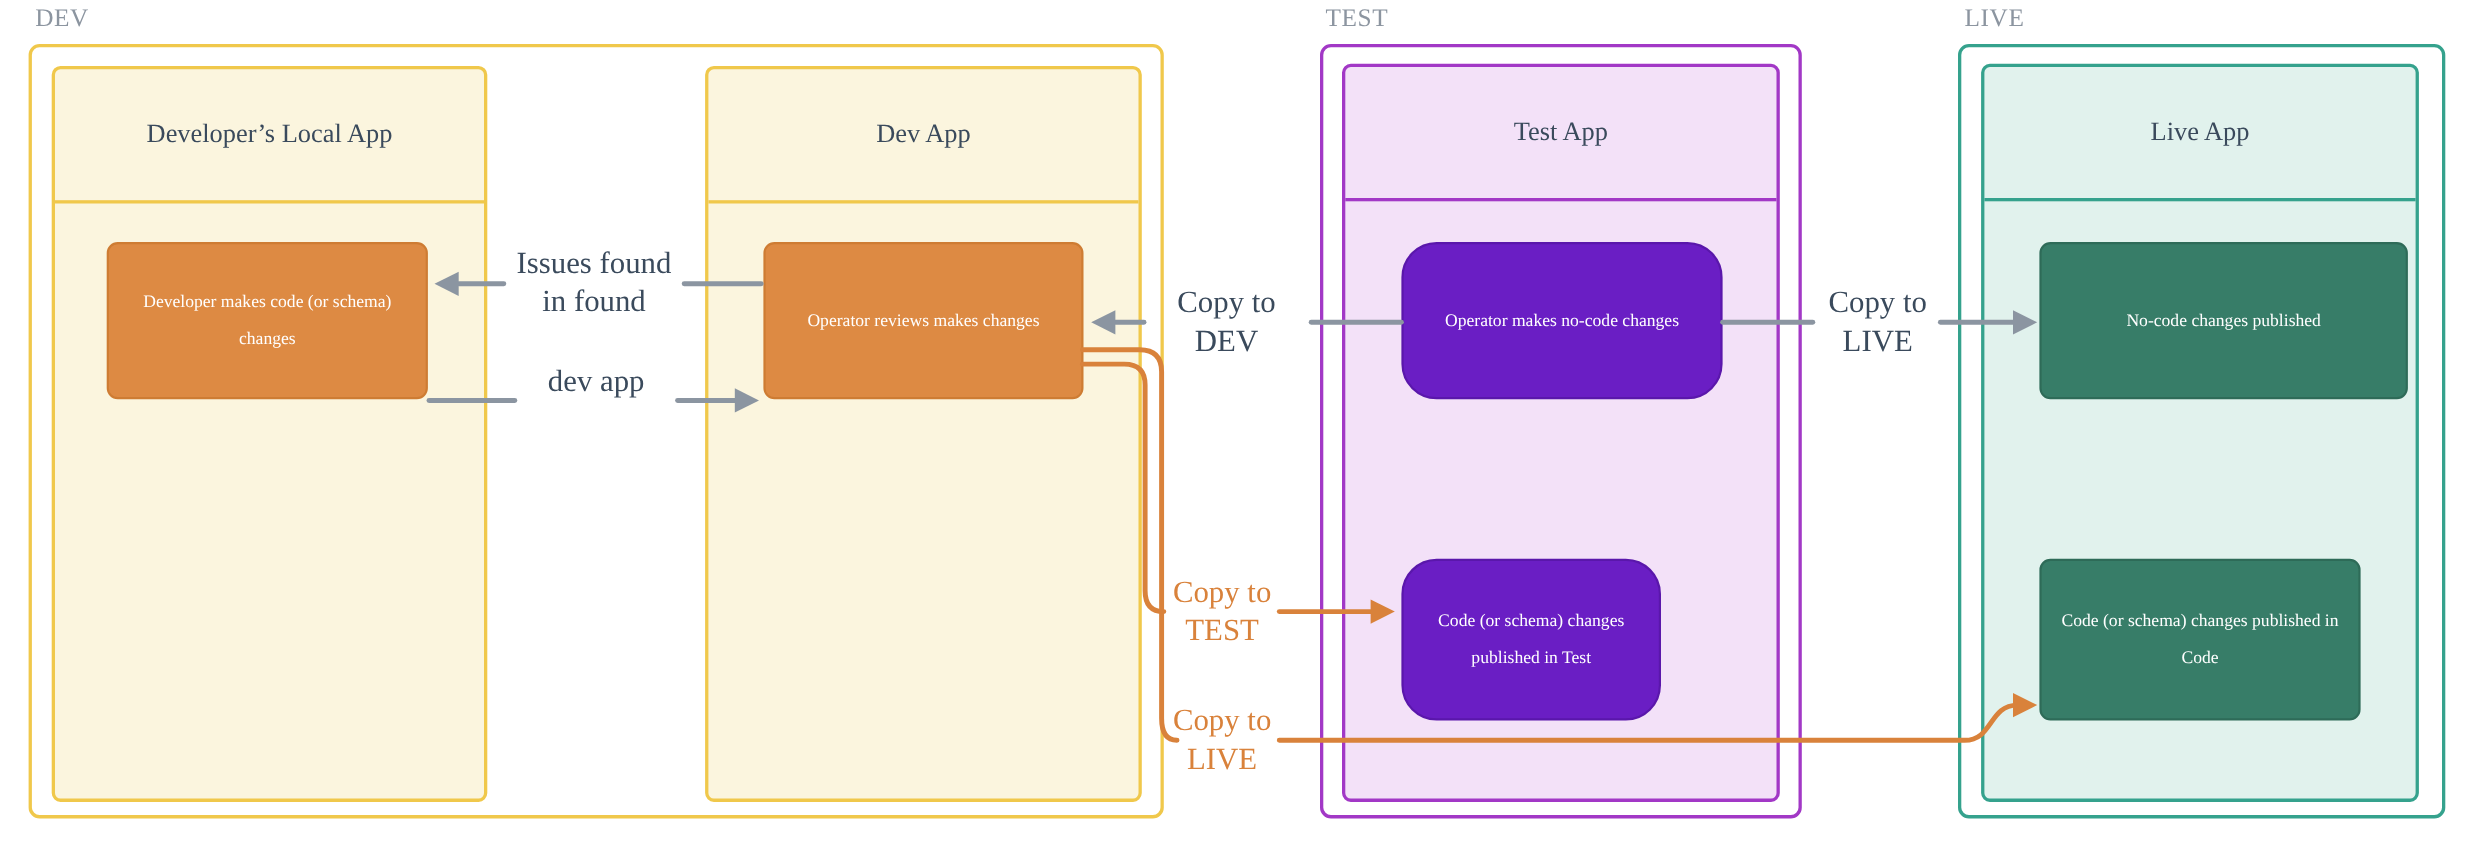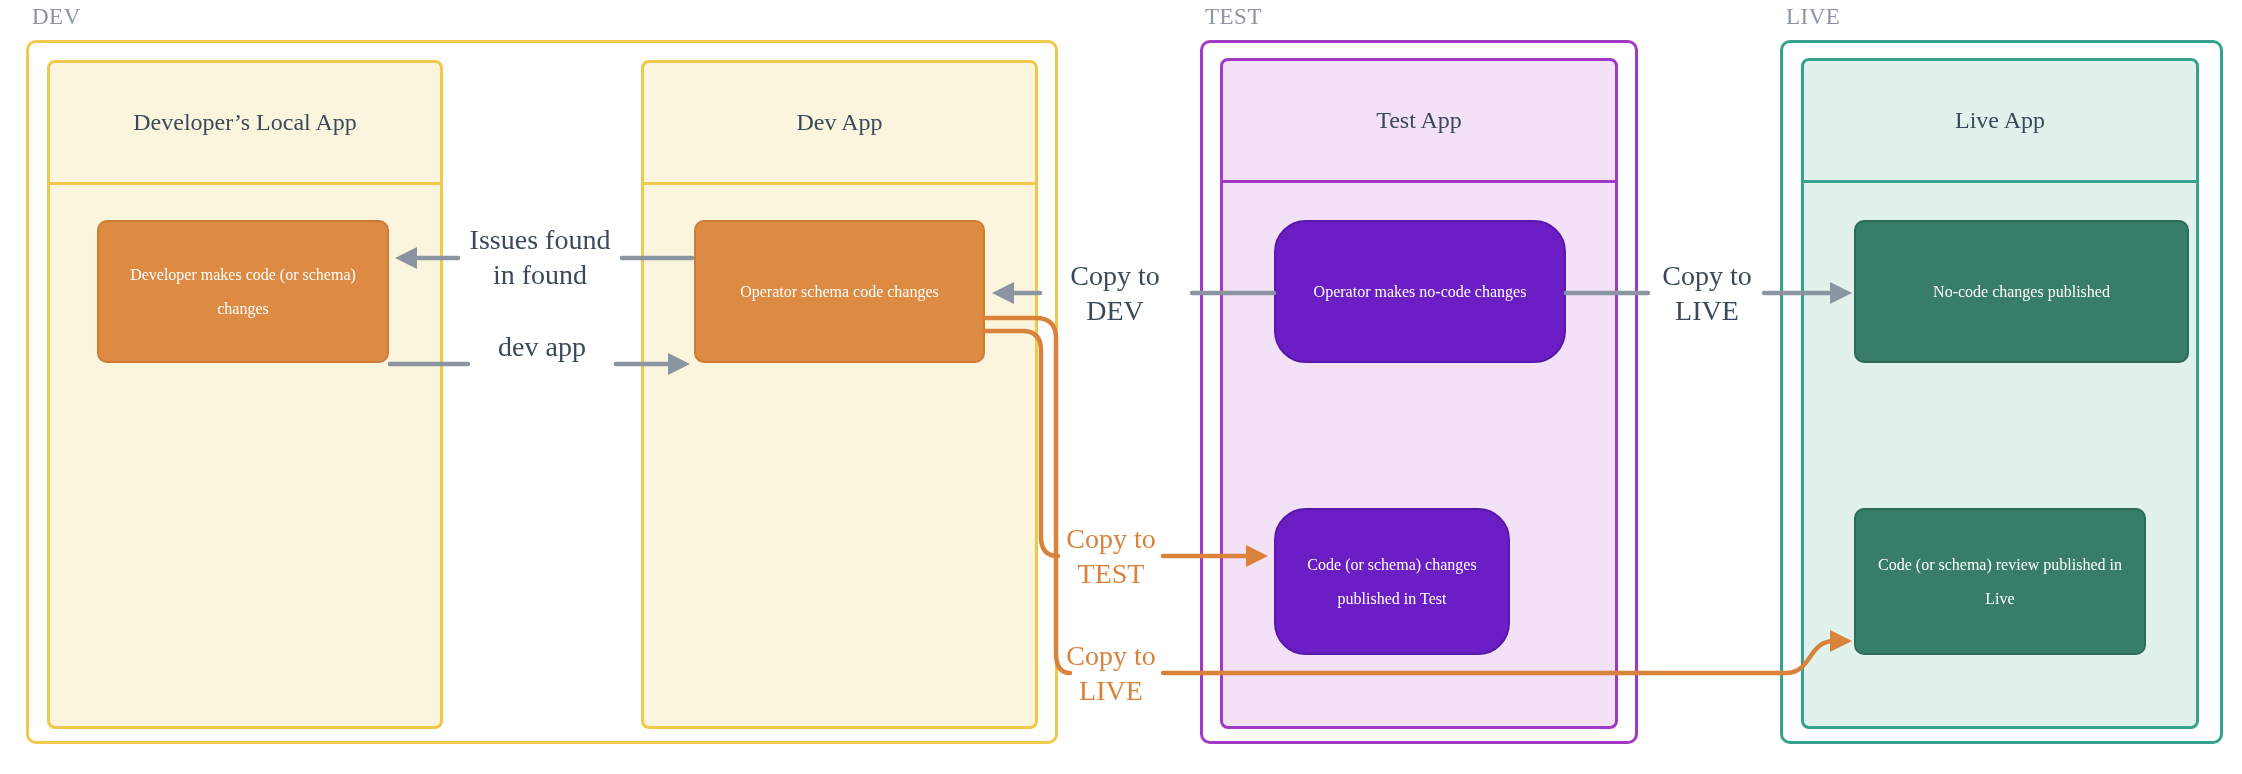--- a/index.html
+++ b/index.html
@@ -93,33 +93,33 @@
     <div class="app-header">Test App</div>
   </div>
   <div class="app live" id="app-live">
     <div class="app-header">Live App</div>
   </div>
 
   <div class="node dev" id="node-dev-local">
     <span>Developer makes code (or schema) changes</span>
   </div>
   <div class="node dev" id="node-dev-reviews">
-    <span>Operator schema code changes</span>
+    <span>Operator reviews makes changes</span>
   </div>
   <div class="node test" id="node-test-nocode">
     <span>Operator makes no-code changes</span>
   </div>
   <div class="node test" id="node-test-published">
     <span>Code (or schema) changes published in Test</span>
   </div>
   <div class="node live" id="node-live-nocode">
     <span>No-code changes published</span>
   </div>
   <div class="node live" id="node-live-published">
-    <span>Code (or schema) review published in Live</span>
+    <span>Code (or schema) changes published in Code</span>
   </div>
 
   <svg class="arrows" width="2242" height="774" viewBox="0 0 2242 774">
     <g class="gray">
 
       <line x1="417" y1="258" x2="458" y2="258"></line>
       <polygon points="395,258 417,247 417,269"></polygon>
       <line x1="622" y1="258" x2="692" y2="258"></line>
 
       <line x1="390" y1="364" x2="468" y2="364"></line>

